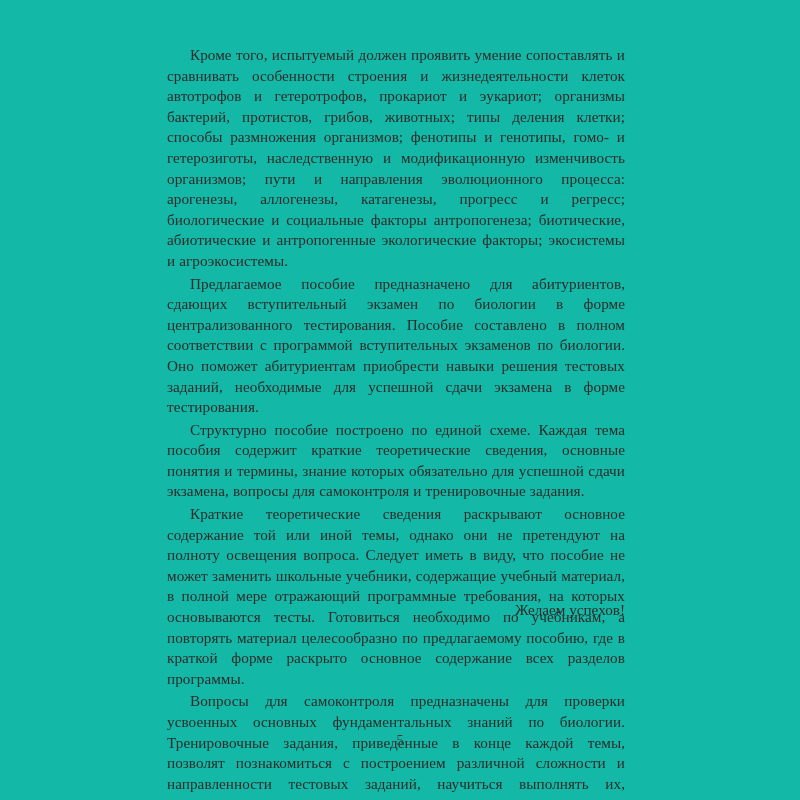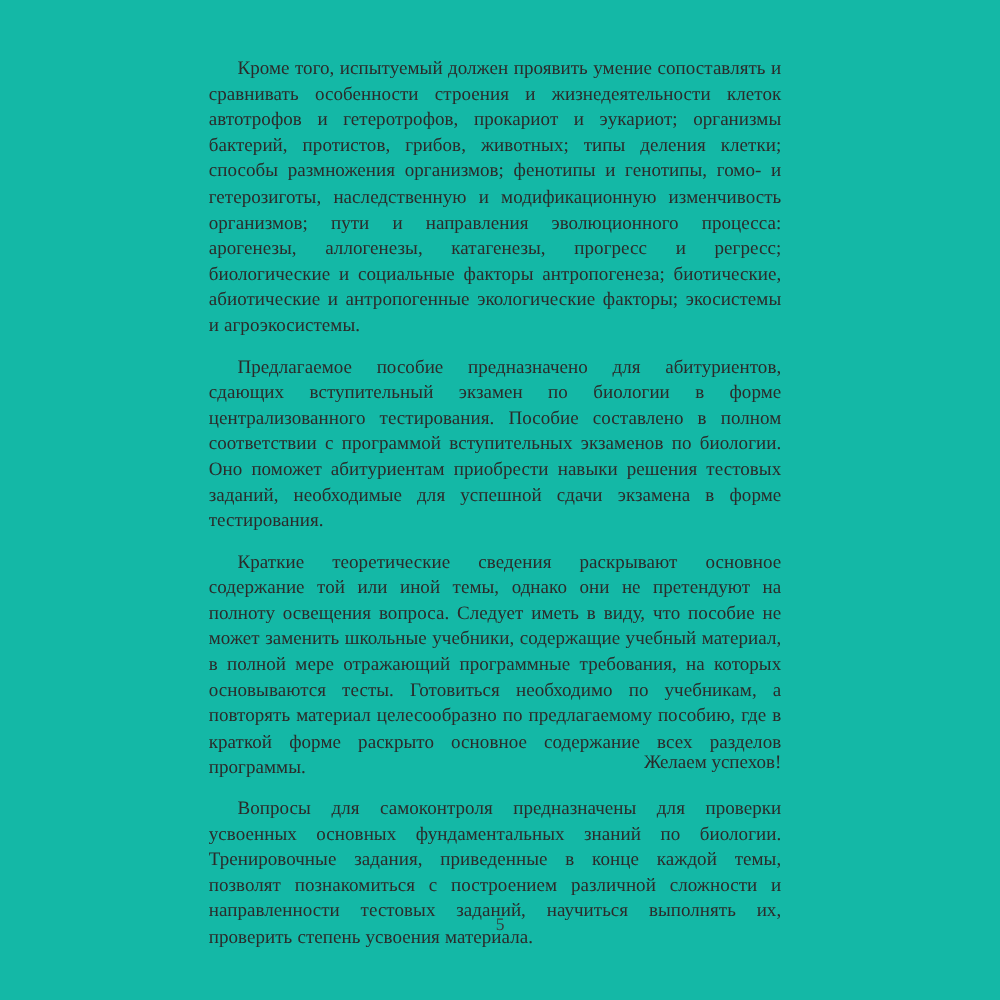--- a/index.html
+++ b/index.html
@@ -38,21 +38,21 @@
     text-indent: 23px;
     font-size: 15.2px;
     line-height: 20.6px;
     letter-spacing: 0.05px;
     word-spacing: 0.2px;
     hyphens: manual;
   }
 
   
   .paragraph + .paragraph {
-    margin-top: 12px;
+    margin-top: 2px;
   }
 
   #closing-line {
     position: absolute;
     left: 167px;
     top: 600px;
     width: 458px;
     text-align: right;
     font-size: 15.2px;
     line-height: 20.6px;
@@ -73,20 +73,21 @@
   }
 </style>
 </head>
 <body>
 
 <div id="page">
 
   <div id="text-column">
     <p class="paragraph">Кроме того, испытуемый должен проявить умение сопоставлять и сравнивать особенности строения и жизнедеятельности клеток автотрофов и гетеротрофов, прокариот и эукариот; организмы бактерий, протистов, грибов, животных; типы деления клетки; способы размножения организмов; фенотипы и генотипы, гомо- и гетерозиготы, наследственную и модификационную изменчивость организмов; пути и направления эволюционного процесса: арогенезы, аллогенезы, катагенезы, прогресс и регресс; биологические и социальные факторы антропогенеза; биотические, абиотические и антропогенные экологические факторы; экосистемы и агроэкосистемы.</p>
     <p class="paragraph">Предлагаемое пособие предназначено для абитуриентов, сдающих вступительный экзамен по биологии в форме централизованного тестирования. Пособие составлено в полном соответствии с программой вступительных экзаменов по биологии. Оно поможет абитуриентам приобрести навыки решения тестовых заданий, необходимые для успешной сдачи экзамена в форме тестирования.</p>
+    <p class="paragraph">Структурно пособие построено по единой схеме. Каждая тема пособия содержит краткие теоретические сведения, основные понятия и термины, знание которых обязательно для успешной сдачи экзамена, вопросы для самоконтроля и тренировочные задания.</p>
     <p class="paragraph">Краткие теоретические сведения раскрывают основное содержание той или иной темы, однако они не претендуют на полноту освещения вопроса. Следует иметь в виду, что пособие не может заменить школьные учебники, содержащие учебный материал, в полной мере отражающий программные требования, на которых основываются тесты. Готовиться необходимо по учебникам, а повторять материал целесообразно по предлагаемому пособию, где в краткой форме раскрыто основное содержание всех разделов программы.</p>
     <p class="paragraph">Вопросы для самоконтроля предназначены для проверки усвоенных основных фундаментальных знаний по биологии. Тренировочные задания, приведенные в конце каждой темы, позволят познакомиться с построением различной сложности и направленности тестовых заданий, научиться выполнять их,  проверить степень усвоения материала.</p>
   </div>
 
   <p id="closing-line">Желаем успехов!</p>
 
   <p id="page-number">5</p>
 
 </div>
 

